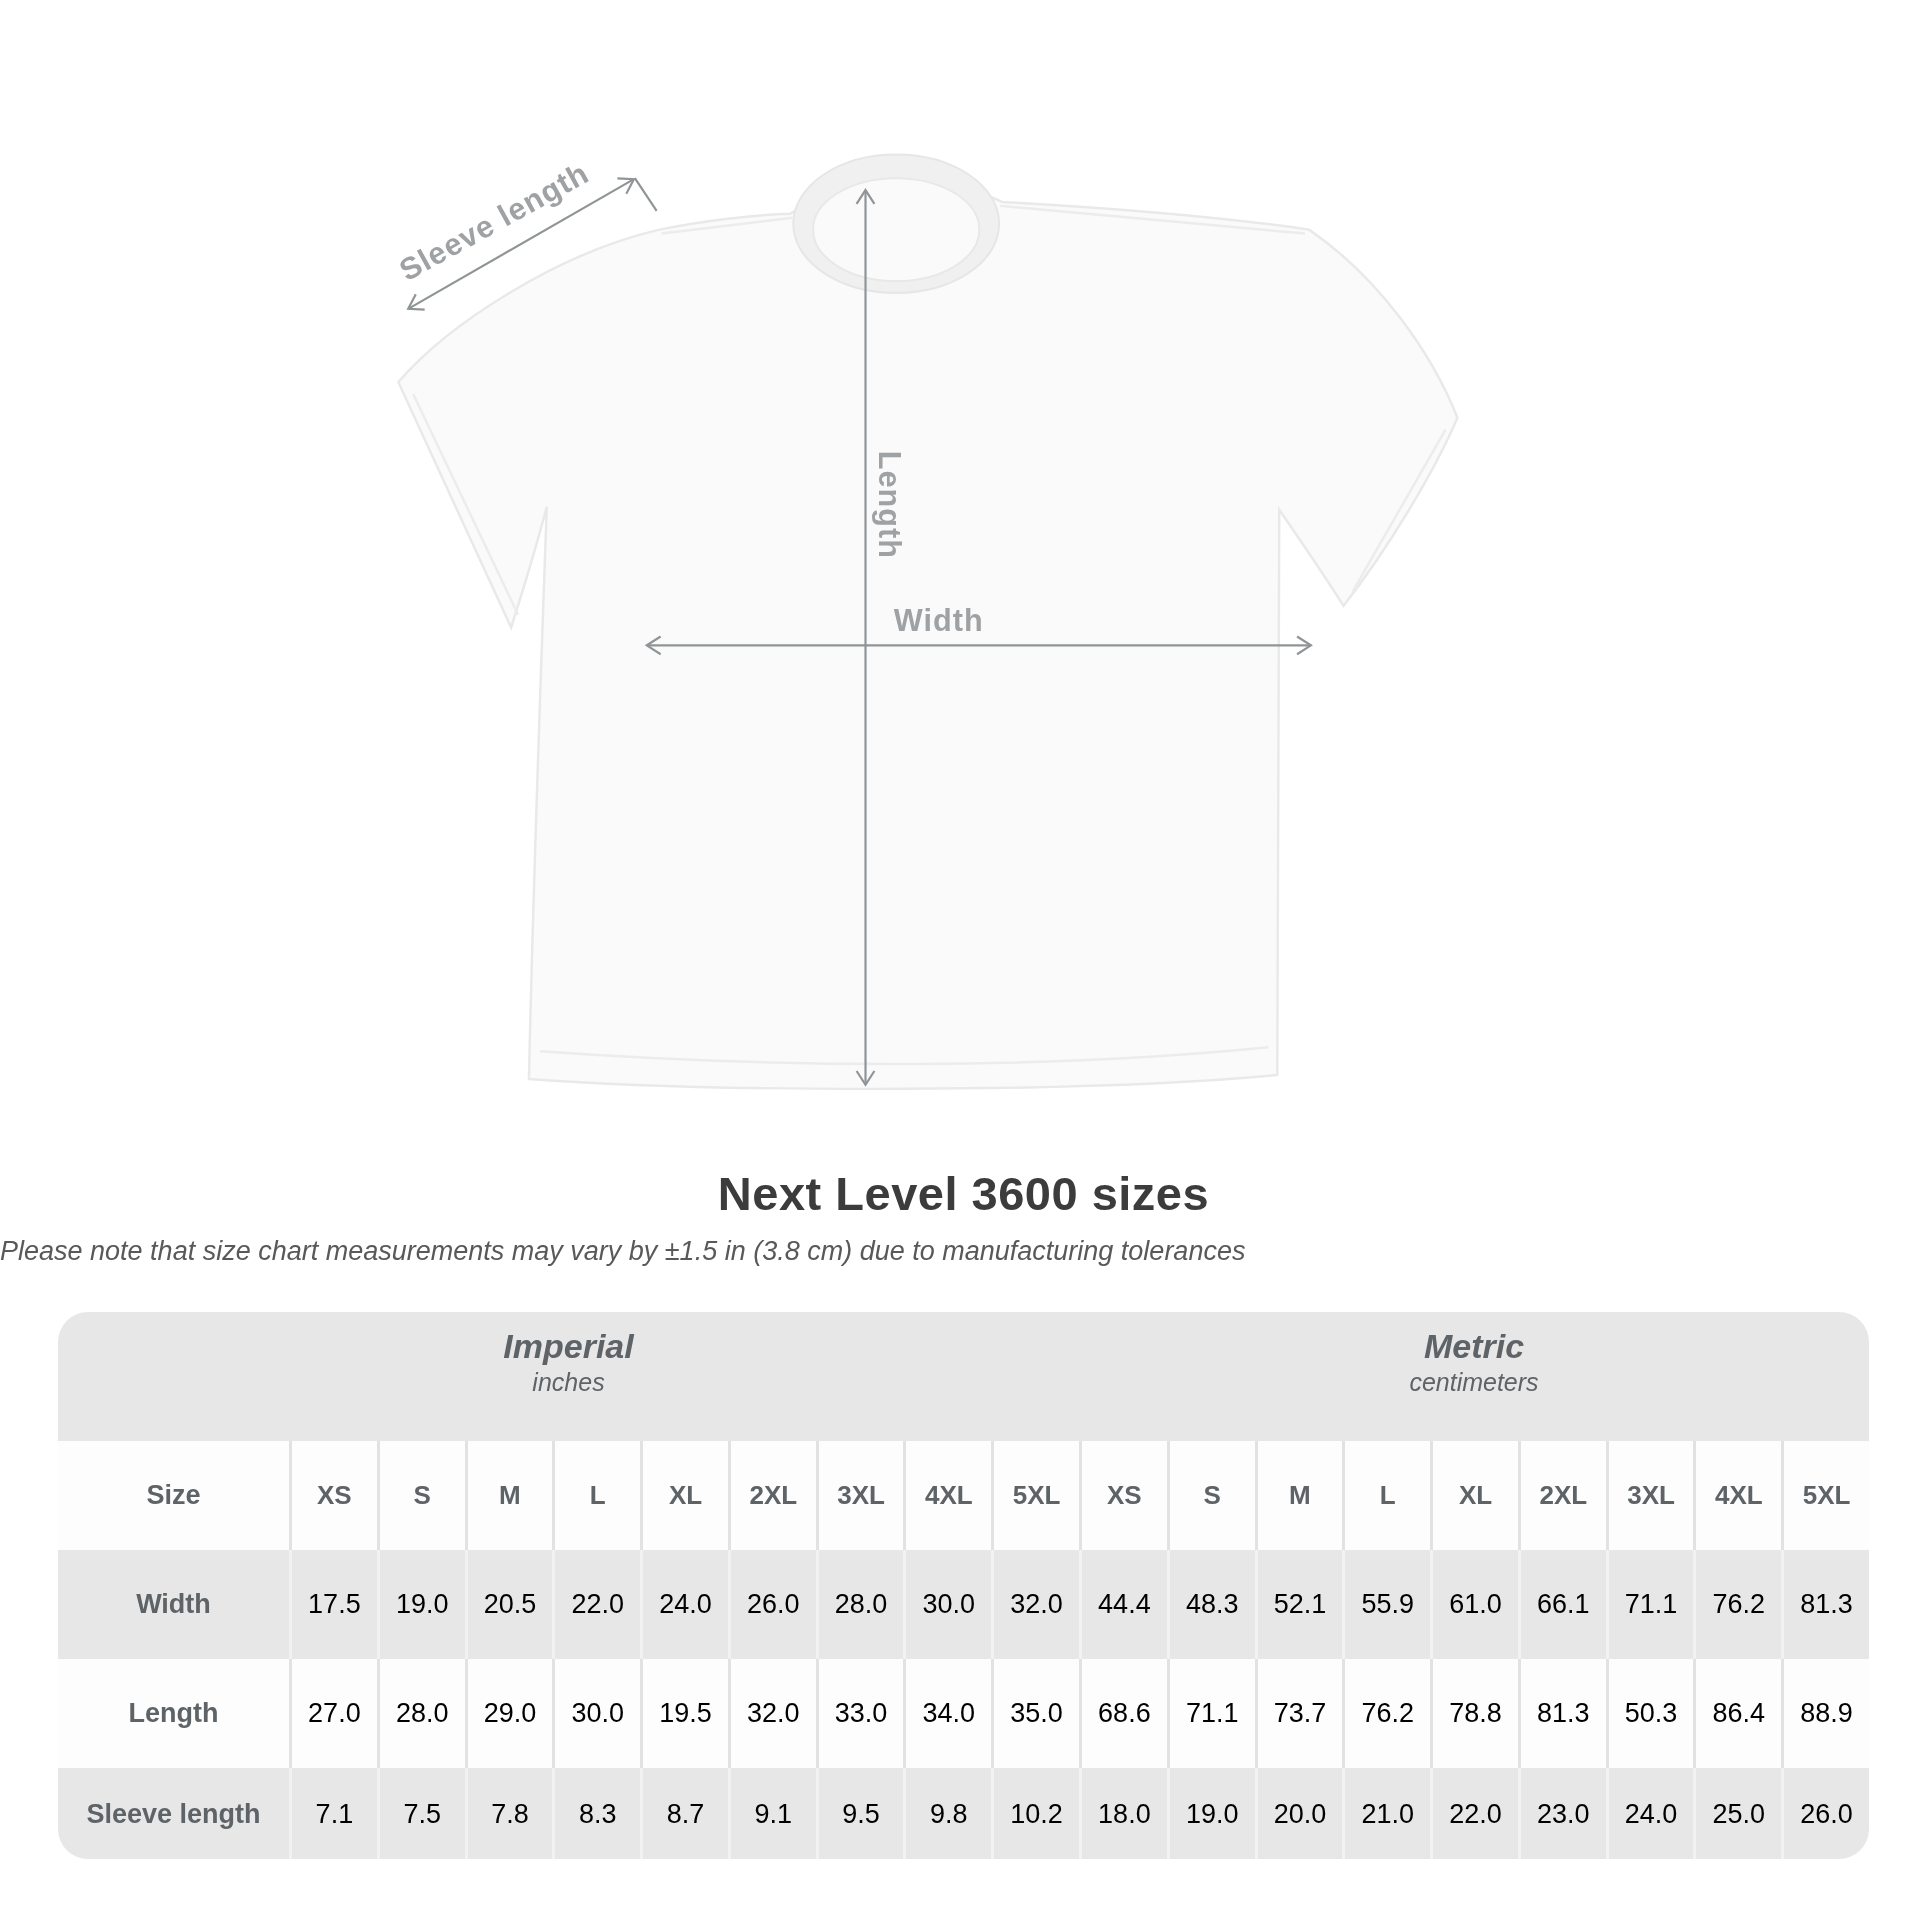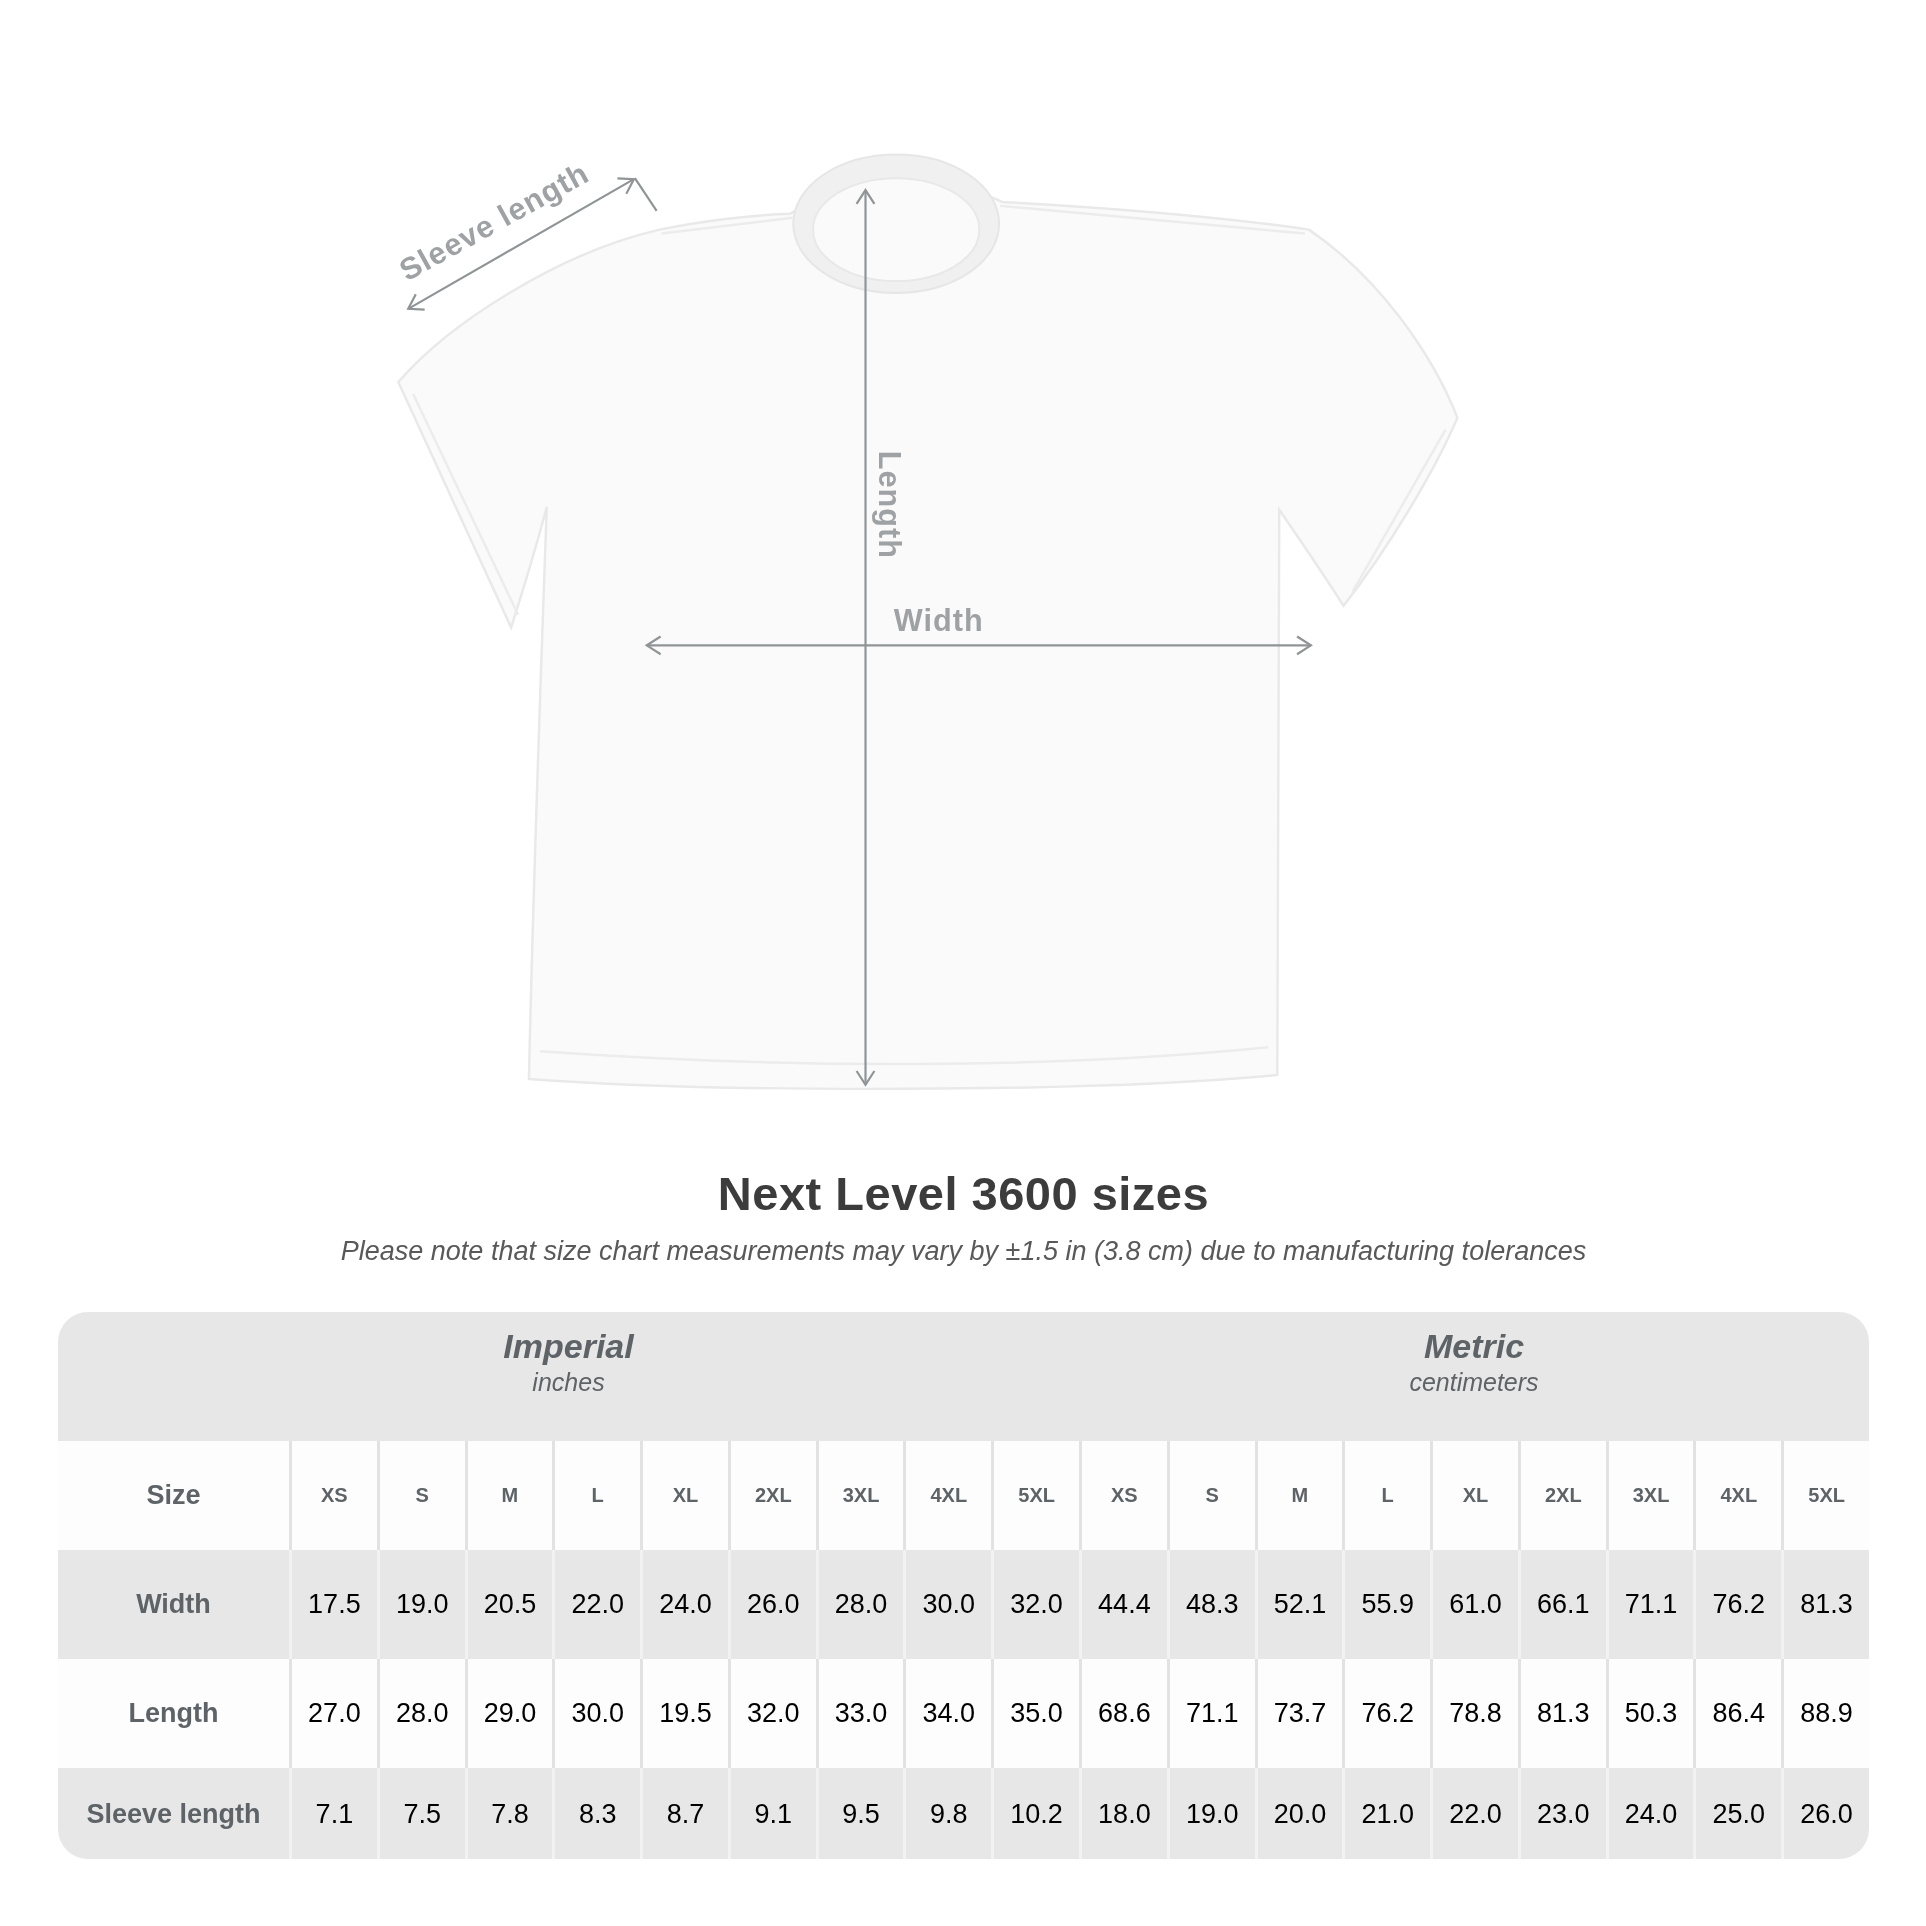--- a/index.html
+++ b/index.html
@@ -9,39 +9,39 @@
   }
   
   .diagram-svg{position:absolute;left:0;top:0;}
   .dim-label{font-family:"Liberation Sans",sans-serif;font-weight:bold;font-size:31px;fill:#9fa2a4;letter-spacing:1px;}
   
   .chart-title{
     position:absolute;top:1166px;left:0;width:100%;text-align:center;
     font-size:47px;font-weight:bold;color:#3c3c3c;letter-spacing:0.5px;
   }
   .chart-note{
-    position:absolute;top:1236px;left:0;width:100%;text-align:center;
+    position:absolute;top:1236px;left:0;width:100%;text-align:left;
     font-size:27px;font-style:italic;color:#595959;
   }
   
   .size-table{
     position:absolute;left:58px;top:1312px;width:1811px;height:547px;
     background:#e8e7e7;border-radius:30px;overflow:hidden;
     display:grid;
     grid-template-columns:231px repeat(18, 1fr);
     grid-template-rows:129px 109px 109px 109px 92px;
   }
   .band{grid-row:1;display:flex;flex-direction:column;align-items:center;justify-content:flex-start;padding-top:14px;text-align:center;}
   .band-imperial{grid-column:1 / 11;}
   .band-metric{grid-column:11 / 20;}
   .band-name{font-size:34px;font-weight:bold;font-style:italic;color:#5d6366;line-height:40px;}
   .band-unit{font-size:25px;font-style:italic;color:#5d6366;margin-top:2px;}
   .cell{display:flex;align-items:center;justify-content:center;min-width:0;}
   .rowhead{font-weight:bold;font-size:27px;color:#5d6366;}
-  .colhead{font-weight:bold;font-size:20px;color:#5d6366;}
+  .colhead{font-weight:bold;font-size:26px;color:#5d6366;}
   .val{font-size:27px;color:#000000;}
   .w{background:#fdfdfd;border-left:3px solid #e3e2e2;}
   .w.first{border-left:none;}
   .g{border-left:3px solid #f3f2f2;}
   .g.first{border-left:none;}
 </style>
 </head>
 <body>
 
 <div class="page">

